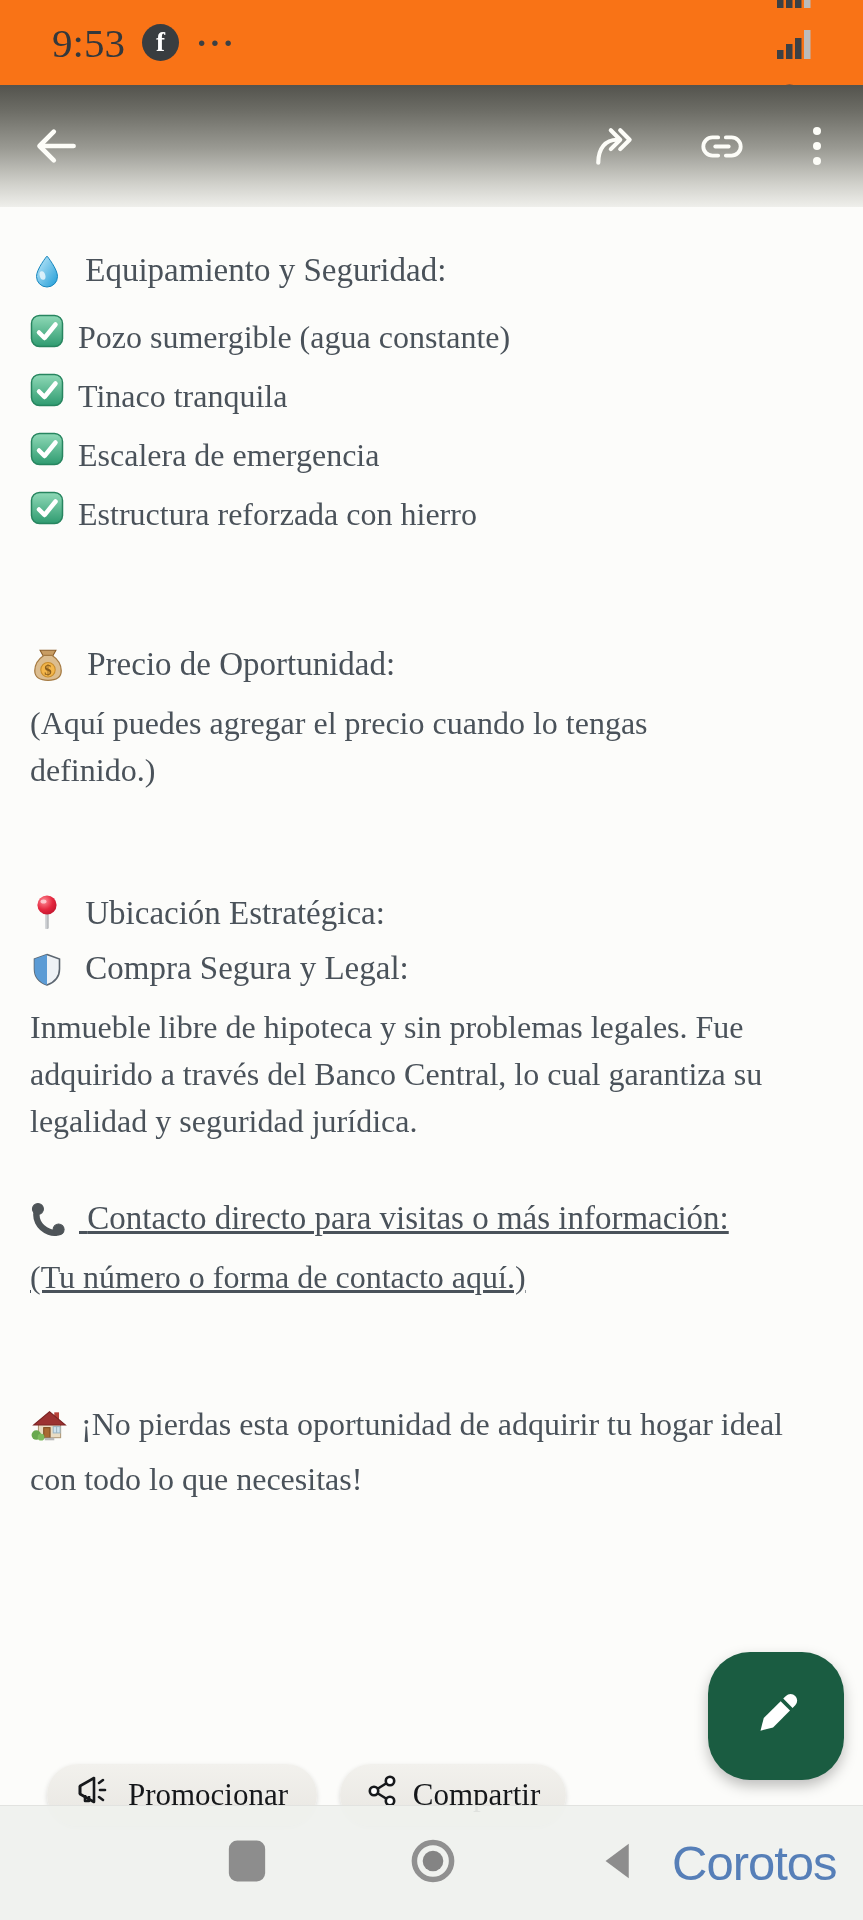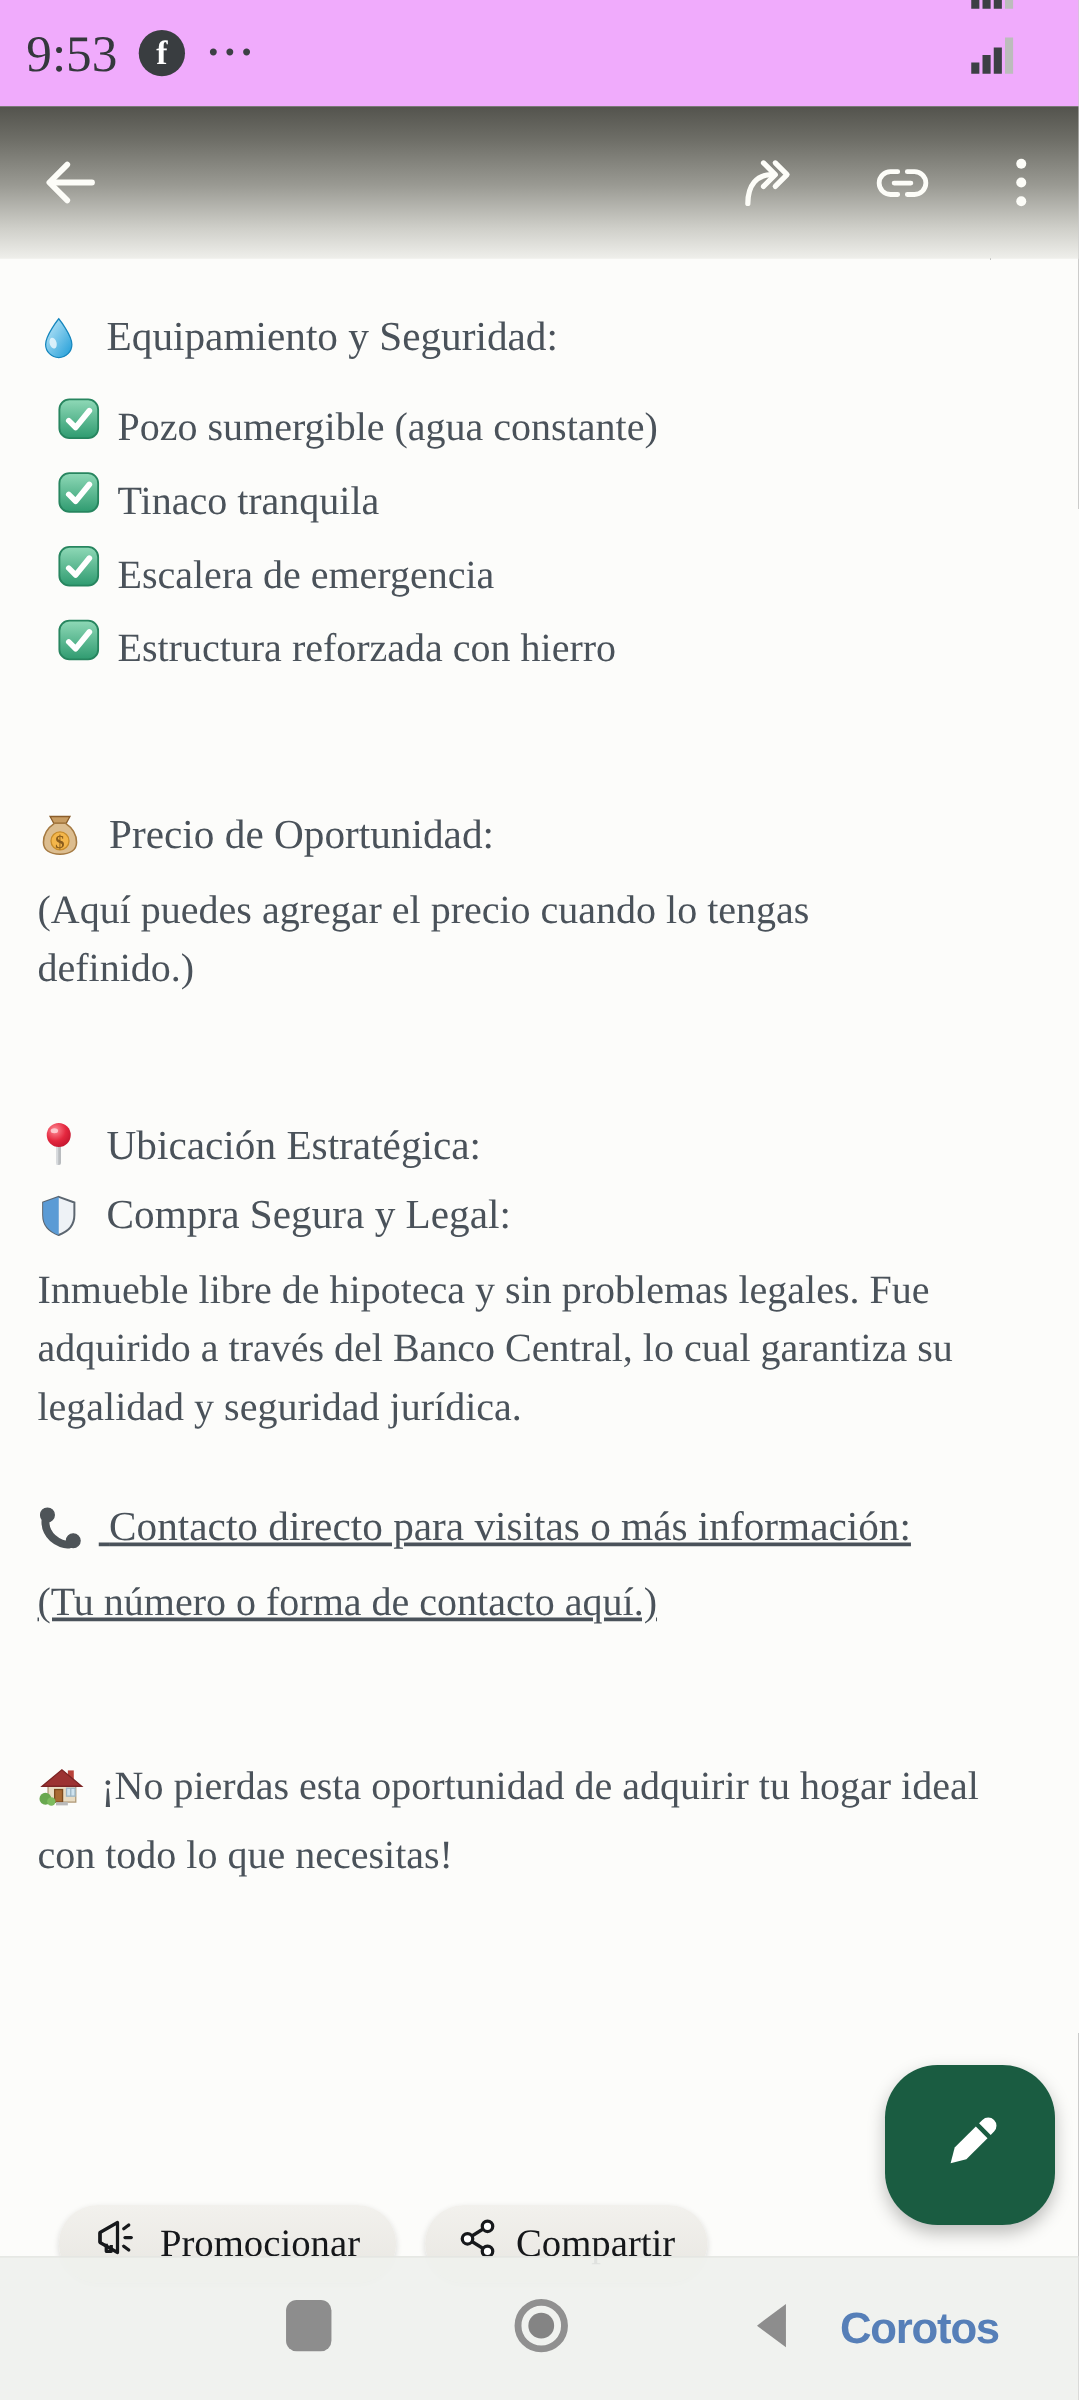--- a/index.html
+++ b/index.html
@@ -1,21 +1,21 @@
 <!DOCTYPE html>
 <html style="--text: #4a525a; --fab-green: #1a5c41; --battery-green: #3bc46a; --brand-blue: #567fb8;"><head>
 <meta charset="utf-8">
 <style>
   html,body{margin:0;padding:0;background:#888;}
   .screen{position:relative;width:863px;height:1920px;margin:0 auto;background:#fcfcfa;
           font-family:"Liberation Serif",serif;color:var(--text,#4a525a);overflow:hidden;}
 
   
-  .status-bar{position:relative;height:85px;background:#f0abfc;display:flex;align-items:center;
-              justify-content:space-between;padding:0 42px 0 21px;box-sizing:border-box;}
+  .status-bar{position:relative;height:85px;background:#f97316;display:flex;align-items:center;
+              justify-content:space-between;padding:0 42px 0 52px;box-sizing:border-box;}
   .sb-left{display:flex;align-items:center;gap:17px;}
   .sb-time{font-size:41px;color:#34383c;}
   .fb-badge{width:37px;height:37px;border-radius:50%;background:#393d40;color:#fff;display:flex;
             align-items:center;justify-content:center;font-size:27px;font-weight:bold;}
   .sb-dots{font-size:34px;color:#3c4044;letter-spacing:2px;font-weight:bold;line-height:1;}
   .sb-right{display:flex;align-items:center;gap:11px;flex-direction:column;}
   .net-speed{text-align:right;font-size:18px;line-height:19px;color:#2f3338;}
   .batt{min-width:52px;height:35px;border-radius:12px;background:var(--battery-green,#3bc46a);
         color:#fff;display:flex;align-items:center;justify-content:center;
         font-family:"Liberation Sans",sans-serif;font-size:24px;font-weight:bold;}
@@ -27,21 +27,21 @@
   .tb-back{position:absolute;left:30px;top:50%;transform:translateY(-50%);width:52px;height:52px;
            display:flex;align-items:center;justify-content:center;cursor:pointer;}
   .tb-right{position:absolute;right:23px;top:0;height:100%;display:flex;align-items:center;}
   .tb-btn{width:46px;height:46px;display:flex;align-items:center;justify-content:center;cursor:pointer;}
   .gap63{margin-right:61px;} .gap51{margin-right:49px;}
 
   
   .content{padding:0 13px 0 30px;box-sizing:border-box;font-size:32px;line-height:47px;}
   .h-row{font-size:33px;}
   .emoji{display:inline-block;vertical-align:-8px;margin-right:13px;}
-  .check-list{margin:16px;}
+  .check-list{margin:0;}
   .check-item{display:flex;align-items:center;gap:14px;height:47px;margin-top:12px;}
   .sec-a{margin-top:40px;}
   .sec-b{margin-top:103px;}
   .sec-c{margin-top:96px;}
   .sec-d{}
   .sec-e{margin-top:50px;text-decoration:underline;}
   .sec-f{margin-top:100px;}
   p{margin:4px 0 0 0;}
   .price-note{max-width:730px;}
   .closing{max-width:790px;}
@@ -58,21 +58,21 @@
         font-size:31px;color:#15171a;cursor:pointer;z-index:5;}
   .pill-promote{left:47px;width:270px;gap:16px;}
   .pill-share{left:340px;width:226px;}
 
   
   .nav-bar{position:absolute;left:0;bottom:0;width:100%;height:114px;
            background:rgba(239,241,238,.93);border-top:1px solid #e2e3e0;z-index:10;}
   .nav-item{position:absolute;top:50%;transform:translateY(-50%);cursor:pointer;}
   .nav-recents{left:224px;} .nav-home{left:409px;} .nav-back{left:596px;}
   .brand{position:absolute;left:672px;top:50%;transform:translateY(-50%);cursor:default;
-         font-family:"Liberation Sans",sans-serif;font-weight:bold;font-size:35px;
+         font-family:"Liberation Sans",sans-serif;font-weight:normal;font-size:49px;
          letter-spacing:-1px;color:var(--brand-blue,#567fb8);}
 </style>
 </head>
 <body>
 
 <svg width="0" height="0" style="position:absolute" aria-hidden="true">
   <defs>
     <linearGradient id="g-drop" x1="0" y1="0" x2="1" y2="1">
       <stop offset="0" stop-color="#c8ecfb"></stop>
         <stop offset="1" stop-color="#1e9cd7"></stop>

